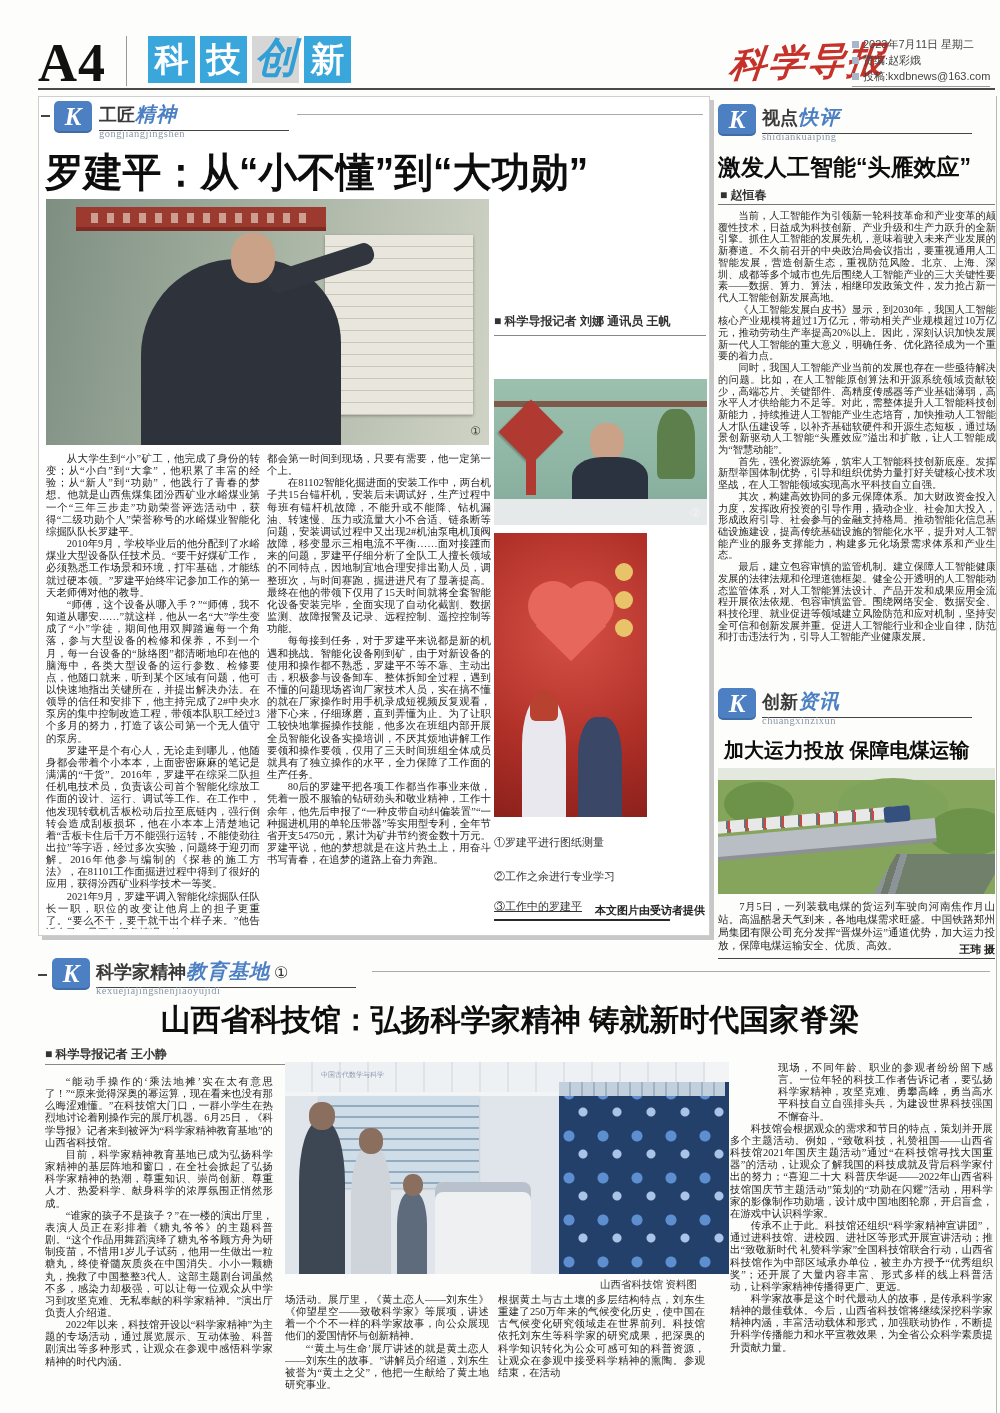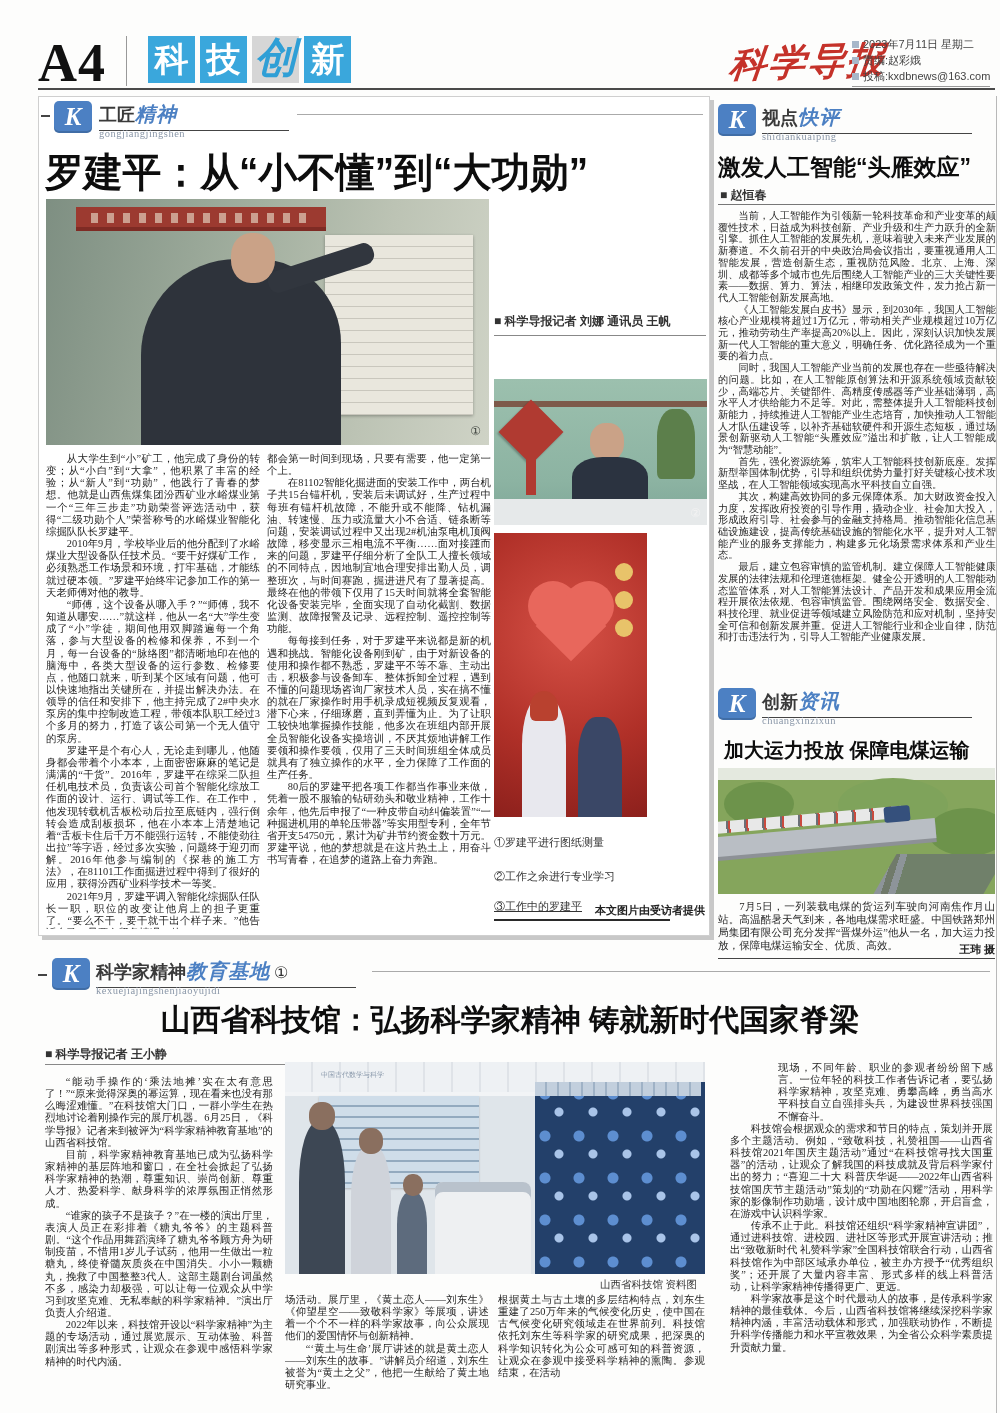--- a/index.html
+++ b/index.html
@@ -157,21 +157,21 @@
     <div class="abs" style="left:0;top:0;width:277px;height:12px;background:#e4e9df;"></div>
     <div class="abs" style="left:6px;top:14px;width:70px;height:44px;background:#6d934b;border-radius:50%;"></div>
     <div class="abs" style="left:120px;top:10px;width:110px;height:54px;background:#7fa35b;border-radius:50%;"></div>
     <div class="abs" style="left:210px;top:40px;width:80px;height:48px;background:#6d934b;border-radius:50%;"></div>
     <div class="abs" style="left:-12px;top:60px;width:230px;height:20px;background:#b9bec4;transform:rotate(-5deg);box-shadow:0 4px 0 #8d9196;"></div>
     <div class="abs" style="left:-6px;top:46px;width:190px;height:12px;transform:rotate(-5deg);background:repeating-linear-gradient(90deg,#e8e8e8 0 14px,#6b7076 14px 16px,#c94a3e 16px 18px);"></div>
     <div class="abs" style="left:166px;top:38px;width:26px;height:16px;background:#35507c;transform:rotate(-5deg);border-radius:3px;"></div>
     <div class="abs" style="right:0;bottom:0;width:110px;height:40px;background:linear-gradient(75deg,#8d9499 0 6%,#707a6a 6% 12%,#8d9499 12% 18%,#70806a 18% 100%);transform:skewX(-30deg);"></div>
   </div>
   <div class="abs col" style="left:718px;top:900px;width:277px;height:56px;font-size:10.6px;line-height:13px;">
-    <p>7月5日，一列装载电煤的货运列车驶向河南焦作月山站。高温酷暑天气到来，各地电煤需求旺盛。中国铁路郑州局集团有限公司充分发挥“晋煤外运”他从一名，加大运力投放，保障电煤运输安全、优质、高效。</p>
+    <p>7月5日，一列装载电煤的货运列车驶向河南焦作月山站。高温酷暑天气到来，各地电煤需求旺盛。中国铁路郑州局集团有限公司充分发挥“晋煤外运”通道优势，加大运力投放，保障电煤运输安全、优质、高效。</p>
   </div>
   <div class="abs" style="left:718px;top:942px;width:277px;text-align:right;font-size:11px;font-weight:700;">王玮 摄</div>
   <div class="abs" style="left:718px;top:958px;width:277px;height:1px;background:#444;"></div>
 
   <div class="abs" style="left:38px;top:974px;width:9px;height:2px;background:#444;"></div>
   <div class="abs kblock" style="left:52px;top:958px;">K</div>
   <div class="abs tagline" style="left:96px;top:958px;width:260px;">
     <span class="tag-plain">科学家精神</span><span class="tag-script">教育基地</span>
     <span style="font-size:16px;color:#333;">①</span>
   </div>
@@ -182,21 +182,21 @@
   <div class="abs byline" style="left:45px;top:1046px;">■ 科学导报记者 王小静</div>
   <div class="abs" style="left:45px;top:1064px;width:445px;height:1px;background:#888;"></div>
 
   <div class="abs col main-col" style="left:45px;top:1076px;width:228px;height:332px;">
     <p>“能动手操作的‘乘法地摊’实在太有意思了！”“原来觉得深奥的幂运算，现在看来也没有那么晦涩难懂。”在科技馆大门口，一群小学生在热烈地讨论着刚操作完的展厅机器。6月25日，《科学导报》记者来到被评为“科学家精神教育基地”的山西省科技馆。</p>
     <p>目前，科学家精神教育基地已成为弘扬科学家精神的基层阵地和窗口，在全社会掀起了弘扬科学家精神的热潮，尊重知识、崇尚创新、尊重人才、热爱科学、献身科学的浓厚氛围正悄然形成。</p>
     <p>“谁家的孩子不是孩子？”在一楼的演出厅里，表演人员正在彩排着《糖丸爷爷》的主题科普剧。“这个作品用舞蹈演绎了糖丸爷爷顾方舟为研制疫苗，不惜用1岁儿子试药，他用一生做出一粒糖丸，终使脊髓灰质炎在中国消失。小小一颗糖丸，挽救了中国整整3代人。这部主题剧台词虽然不多，感染力却极强，可以让每一位观众从中学习到攻坚克难、无私奉献的科学家精神。”演出厅负责人介绍道。</p>
     <p>2022年以来，科技馆开设以“科学家精神”为主题的专场活动，通过展览展示、互动体验、科普剧演出等多种形式，让观众在参观中感悟科学家精神的时代内涵。</p>
   </div>
 
-  <div class="photo" style="left:285px;top:1062px;width:420px;height:212px;background:linear-gradient(#f2f4f6 0 16%,#dfe5ea 16% 100%);">
+  <div class="photo" style="left:285px;top:1062px;width:420px;height:212px;background:linear-gradient(#f2f4f6 0 16%,#dfe5ea 16% 100%);padding-left:24px;">
     <div class="abs" style="left:0;top:0;width:420px;height:30px;background:repeating-linear-gradient(90deg,#eef1f4 0 26px,#dfe3e8 26px 28px);"></div>
     <div class="abs" style="left:36px;top:8px;font-size:7px;color:#8b9aac;">中国古代数学与科学</div>
     <div class="abs" style="left:34px;top:34px;width:160px;height:92px;background:#cfdde9;box-shadow:0 1px 2px rgba(0,0,0,.2);background-image:repeating-linear-gradient(#cfdde9 0 9px,#93aabf 9px 11px);"></div>
     <div class="abs" style="right:0;top:20px;width:170px;height:192px;background:#23406a;"></div>
     <div class="abs" style="right:0;top:20px;width:170px;height:192px;background:radial-gradient(circle 5px at 10px 12px,#5d8ed0 5px,transparent 6px),radial-gradient(circle 4px at 24px 30px,#a9c4e8 4px,transparent 5px);background-size:34px 42px;"></div>
     <div class="abs" style="right:4px;top:20px;width:166px;height:14px;background:repeating-linear-gradient(90deg,#c2cfdd 0 10px,#9fb2c6 10px 12px);"></div>
     <div class="abs" style="left:14px;top:60px;width:46px;height:152px;background:#3d4754;border-radius:40% 40% 0 0;"></div>
     <div class="abs" style="left:24px;top:40px;width:26px;height:28px;background:#8a6f5f;border-radius:45%;"></div>
     <div class="abs" style="left:66px;top:84px;width:40px;height:128px;background:#cfd3da;border-radius:40% 40% 0 0;"></div>
     <div class="abs" style="left:74px;top:66px;width:24px;height:26px;background:#8a6f5f;border-radius:45%;"></div>

